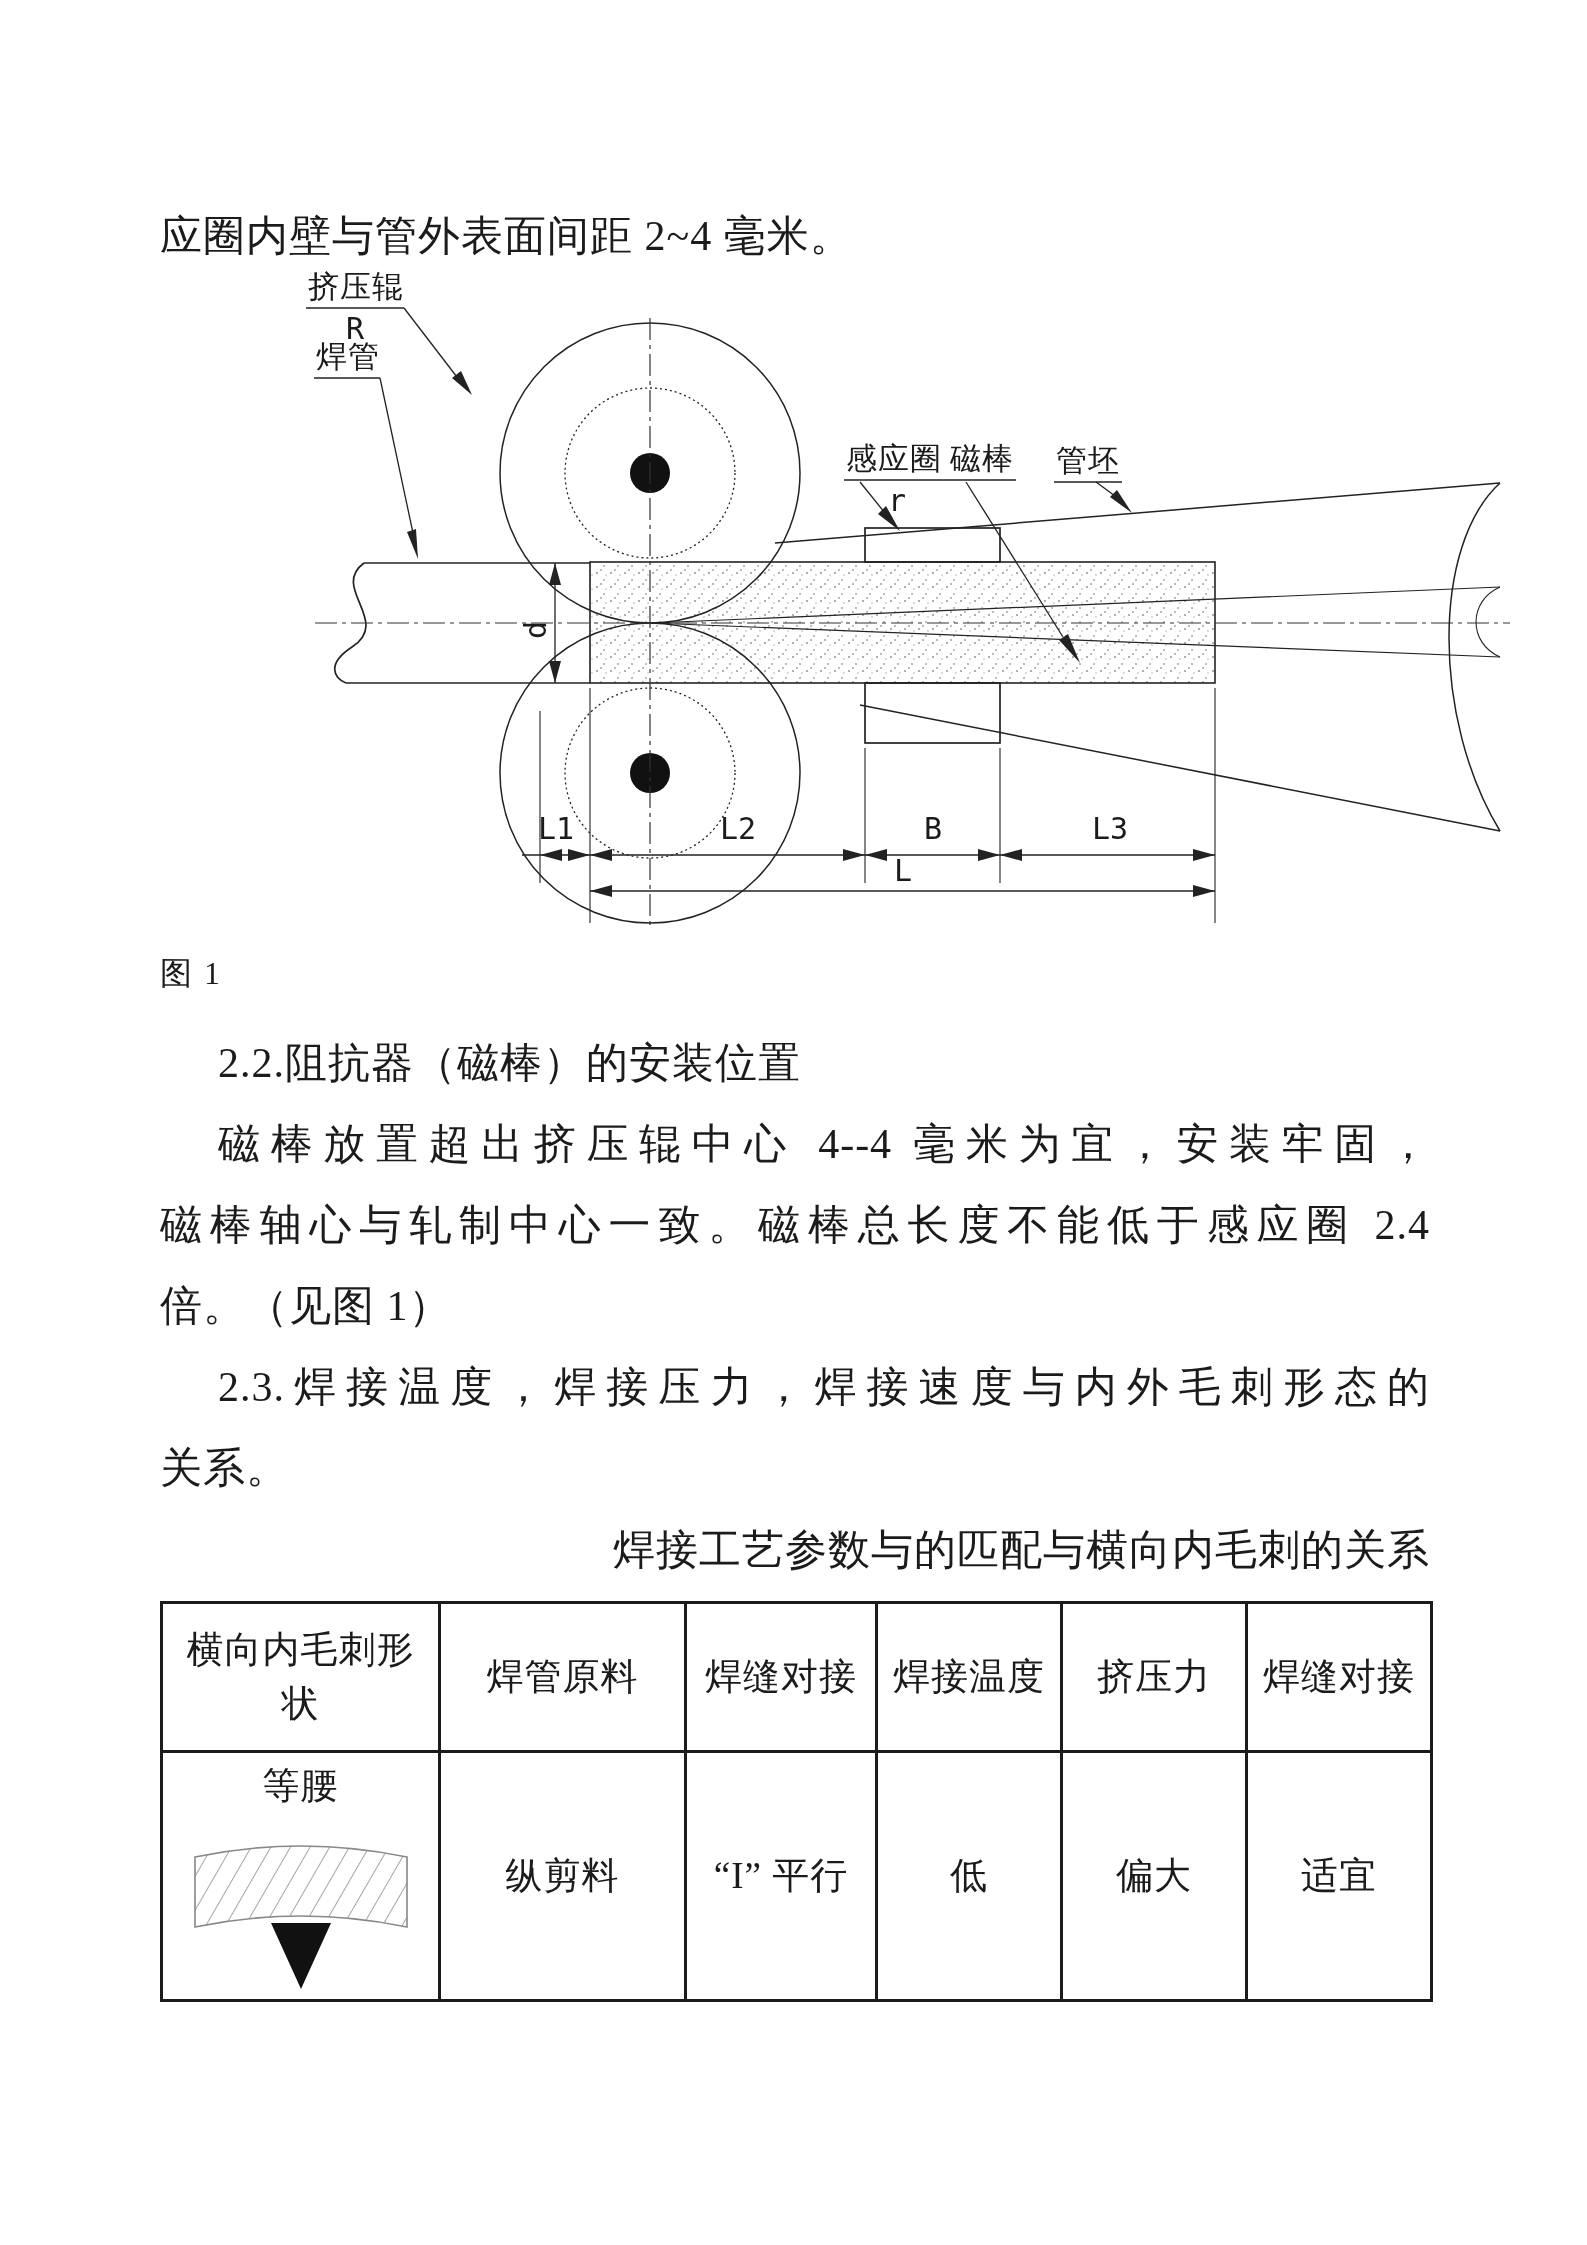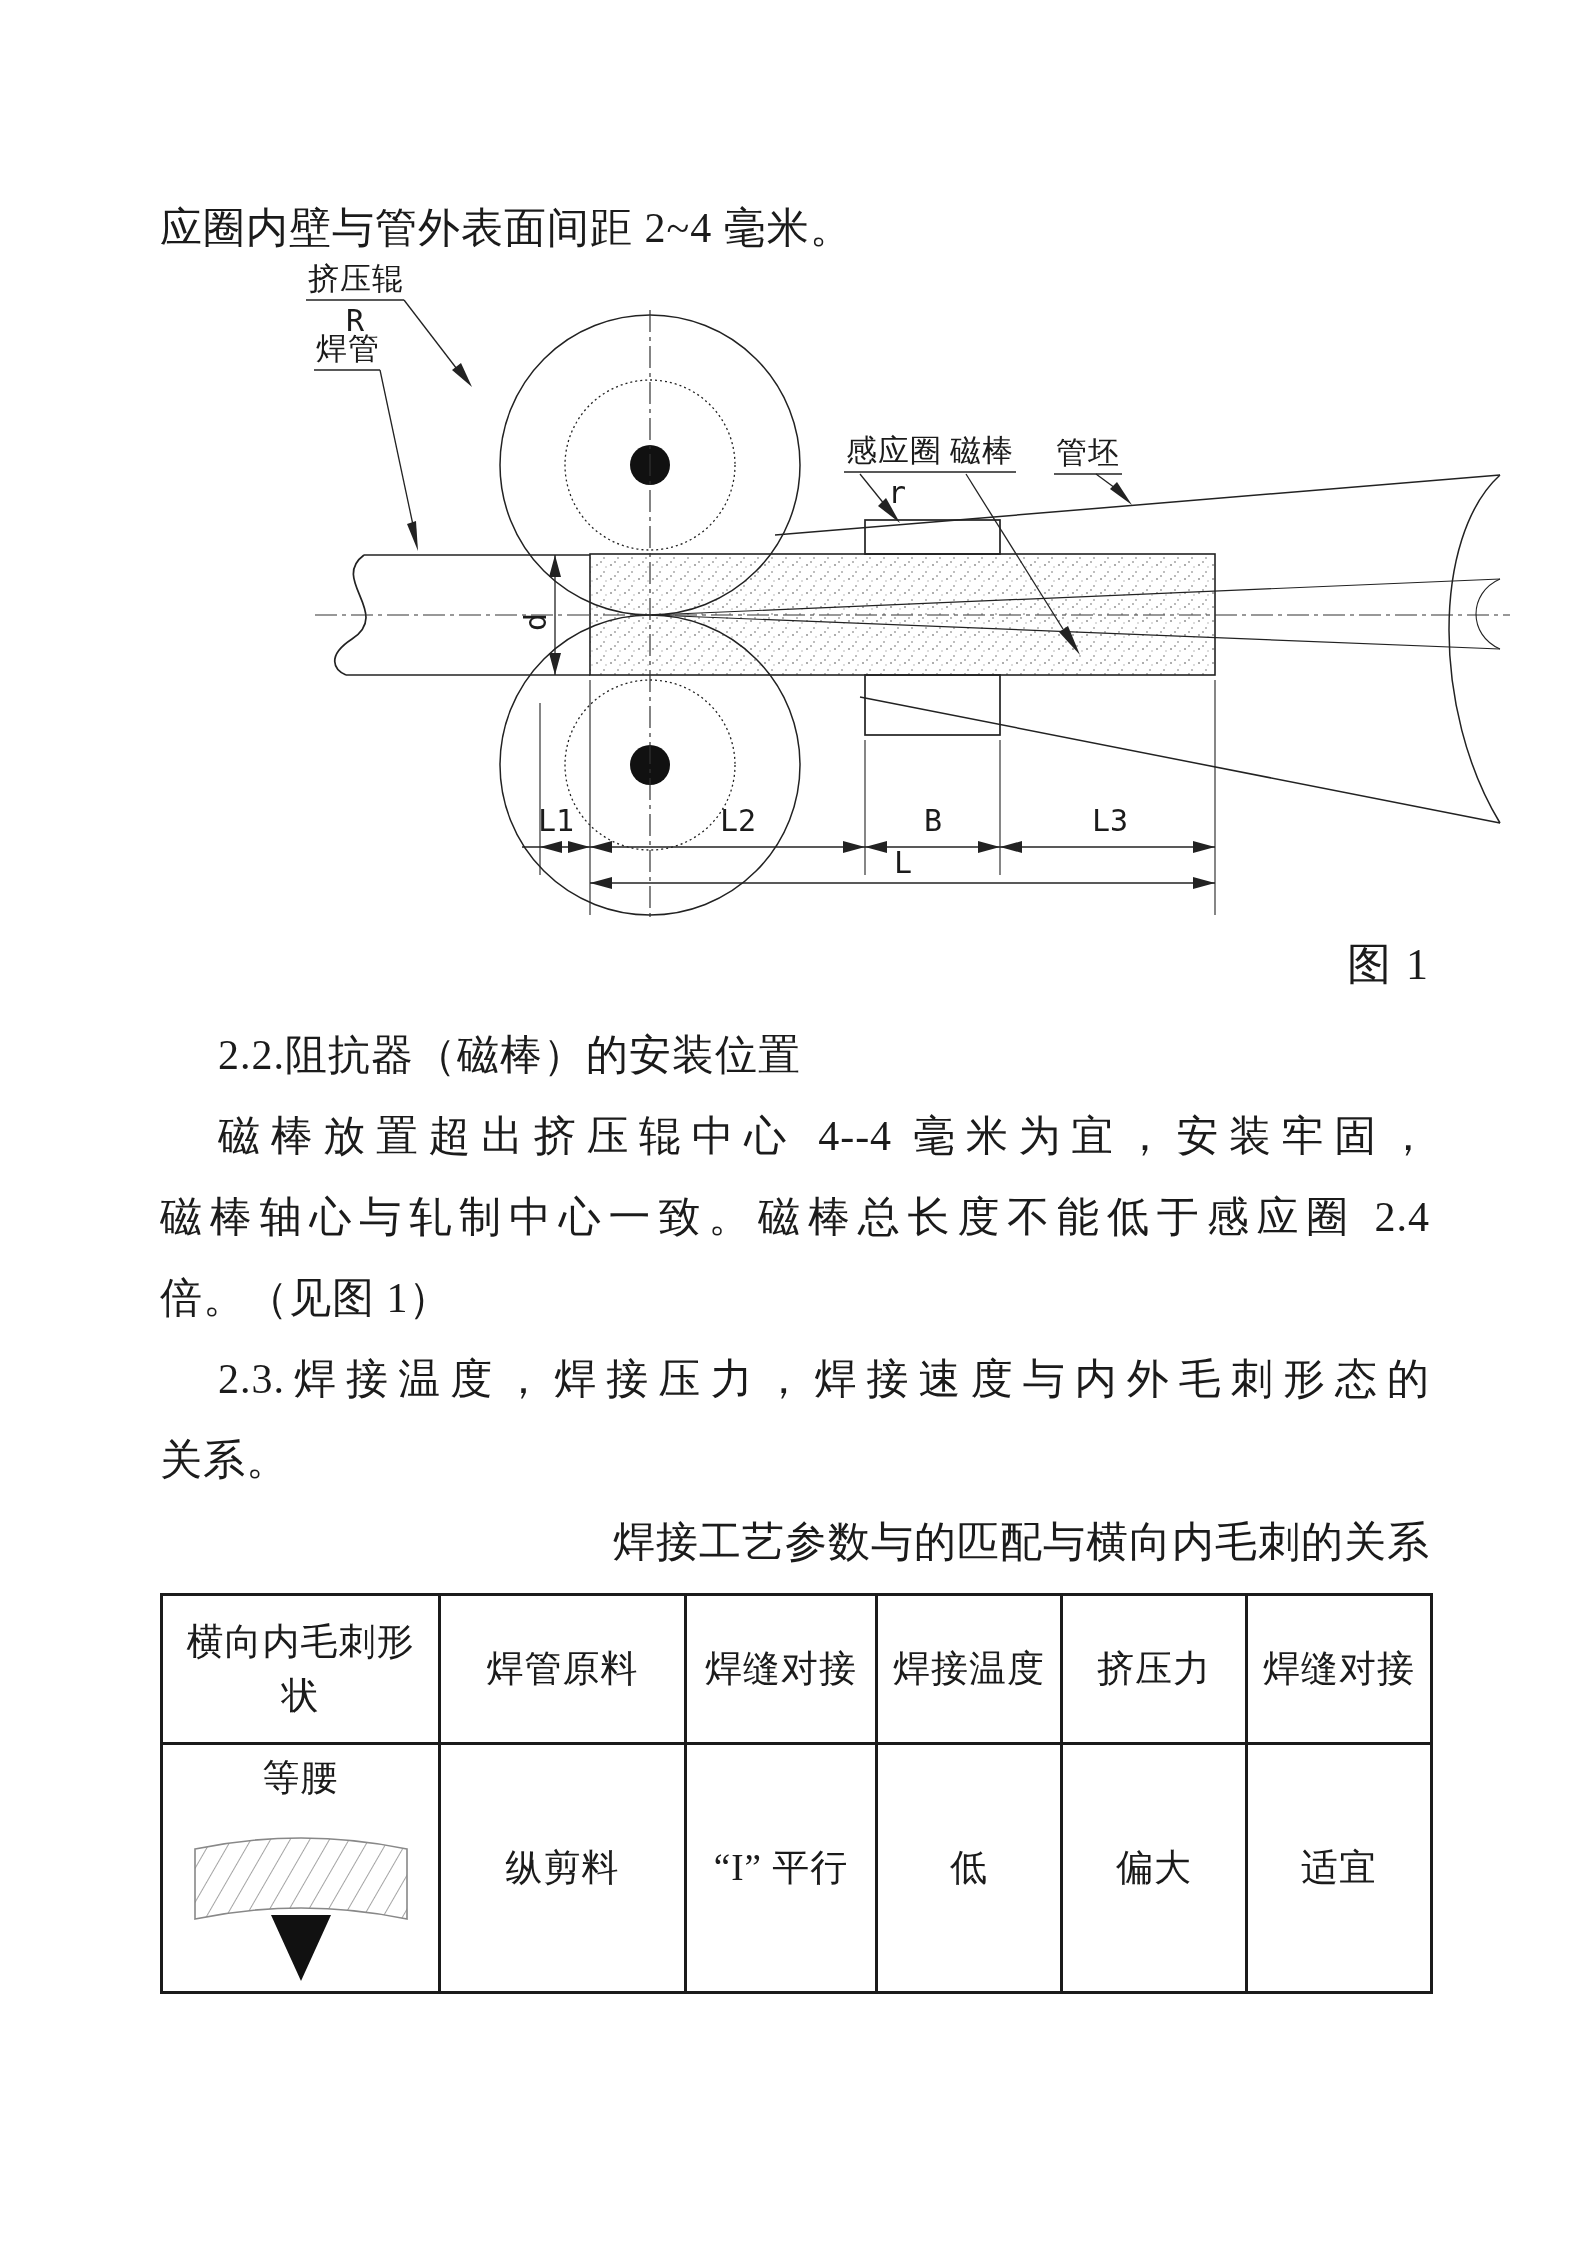--- a/index.html
+++ b/index.html
@@ -5,31 +5,31 @@
   html,body{margin:0;padding:0;background:#e8e8e8;}
   .page{
     position:relative;
     width:1587px;height:2245px;
     background:#ffffff;
     font-family:"Liberation Serif","DejaVu Serif",serif;
     color:#1b1b1b;
     overflow:hidden;
   }
   .content{
-    position:absolute;left:160px;top:0;width:1270px;
+    position:absolute;left:160px;top:8px;width:1270px;
   }
   .bodyline{
     font-size:42px;line-height:81px;letter-spacing:1px;
     white-space:nowrap;
   }
   .indent{text-indent:58px;}
   .just{white-space:normal;text-align:justify;text-align-last:justify;}
   .intro{margin-top:188px;}
   .figwrap{position:relative;margin-top:-44px;margin-left:140px;width:1222px;height:710px;}
-  .figcaption{margin-top:-10px;text-align:right;font-size:44px;line-height:80px;letter-spacing:2px;}
+  .figcaption{margin-top:-10px;text-align:left;font-size:32px;line-height:80px;letter-spacing:2px;}
   .h22{margin-top:10px;}
   .para{margin-top:0;}
   .tbltitle{text-align:right;font-size:42px;line-height:82px;letter-spacing:1px;}
   table.params{
     margin-top:10px;
     border-collapse:collapse;table-layout:fixed;
     width:1270px;
   }
   table.params td{
     border:3px solid #1b1b1b;

